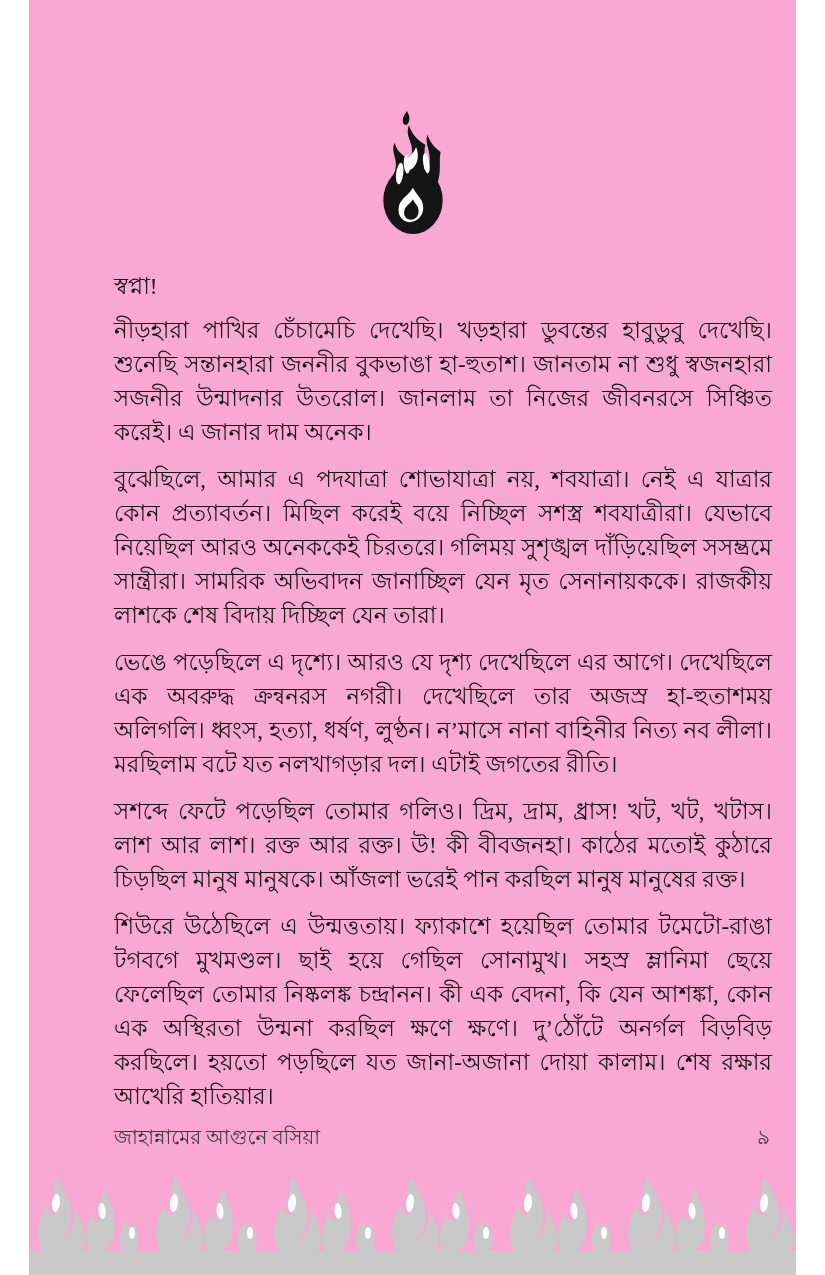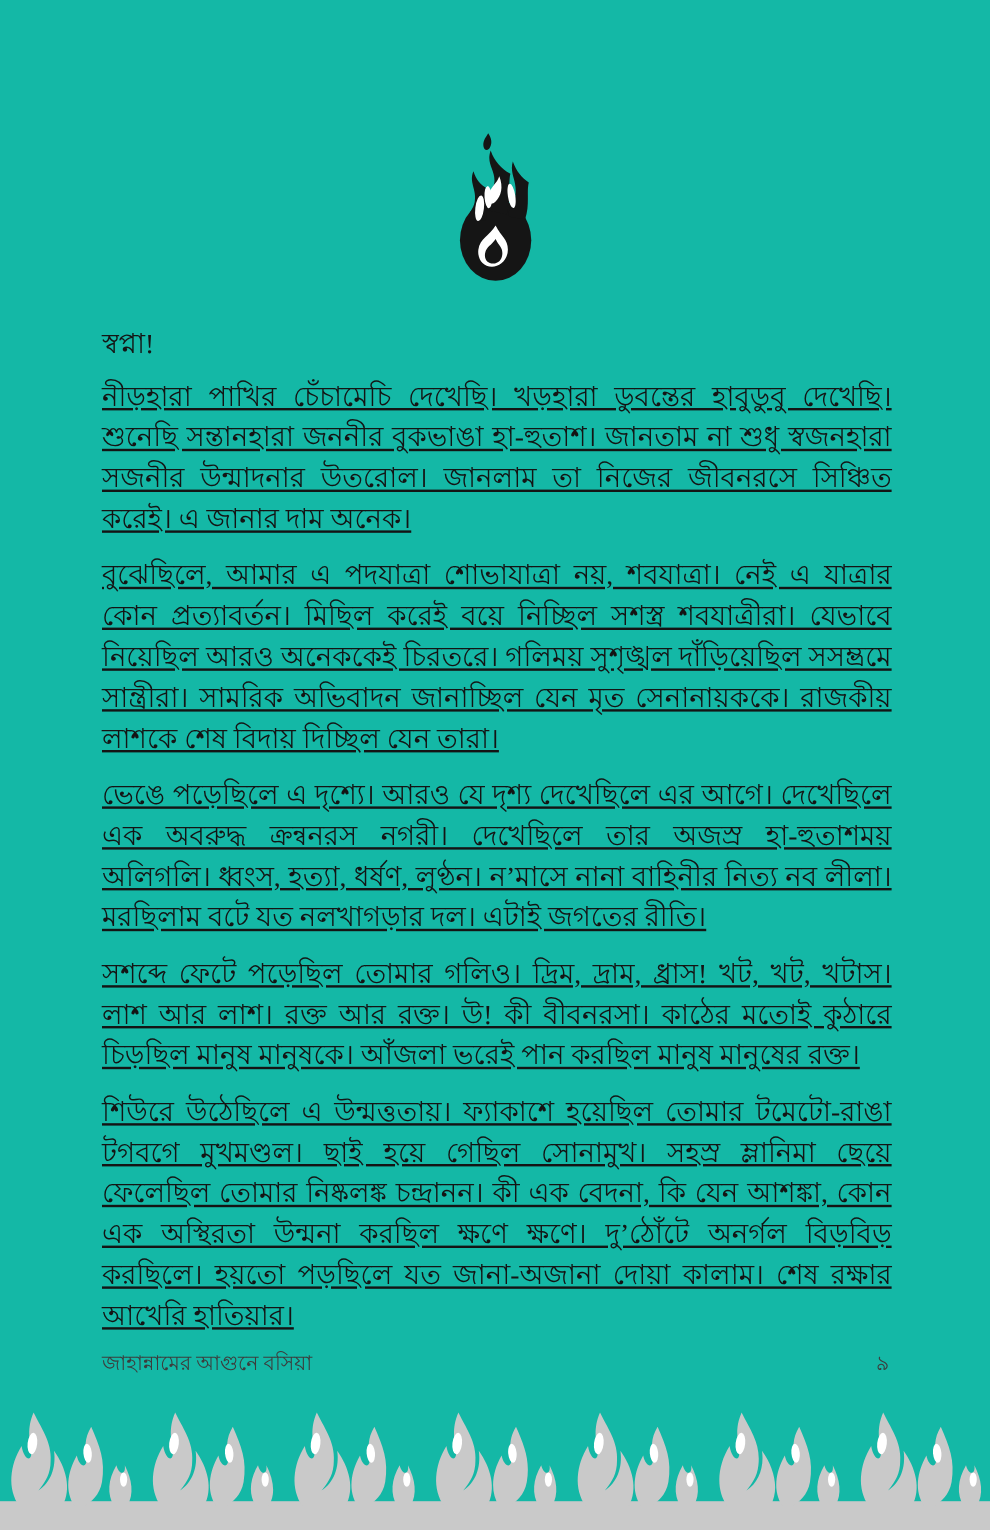--- a/index.html
+++ b/index.html
@@ -1,22 +1,22 @@
 <!DOCTYPE html>
 <html><head>
 <meta charset="utf-8">
 <style>
   * { margin: 0; padding: 0; box-sizing: border-box; }
   html, body { background: #ffffff; }
   .page {
     position: relative;
-    width: 825px;
+    width: 767px;
     height: 1275px;
     margin: 0 auto;
-    background: #14b8a6;
+    background: #f9a8d4;
     overflow: hidden;
     font-family: "Liberation Serif", serif;
   }
   .ornament {
     position: absolute;
     top: 110px;
     left: 50%;
     transform: translateX(-50%);
   }
   .content {
@@ -28,32 +28,31 @@
     font-size: 23px;
     line-height: 34px;
     text-align: justify;
   }
   .salutation {
     margin-bottom: 10px;
     text-align: left;
   }
   .content p {
     margin: 0 0 13px 0;
-    text-decoration: underline;
   }
   .footer {
     position: absolute;
     top: 1126px;
     left: 85px;
     width: 656px;
     display: flex;
     justify-content: space-between;
     align-items: baseline;
     color: #3c3c3c;
-    font-size: 17px;
+    font-size: 20px;
     line-height: 22px;
   }
   .flame-border {
     position: absolute;
     left: 0;
     bottom: 0;
     width: 825px;
     height: 112px;
     display: block;
   }
@@ -87,21 +86,21 @@
     </g>
 
     <path fill="#151515" d="M33,87 c2.5,5.5 5.5,6.5 5.5,11.5 c0,5 -3,8.5 -7.5,8.5 c-4.5,0 -7.5,-3.5 -6.5,-8.5 c1,-5.5 5.5,-6.5 8.5,-11.5 z"></path>
   </svg>
 
   <div class="content">
     <div class="salutation">স্বপ্না!</div>
     <p>নীড়হারা পাখির চেঁচামেচি দেখেছি। খড়হারা ডুবন্তের হাবুডুবু দেখেছি। শুনেছি সন্তানহারা জননীর বুকভাঙা হা-হুতাশ। জানতাম না শুধু স্বজনহারা সজনীর উন্মাদনার উতরোল। জানলাম তা নিজের জীবনরসে সিঞ্চিত করেই। এ জানার দাম অনেক।</p>
     <p>বুঝেছিলে, আমার এ পদযাত্রা শোভাযাত্রা নয়, শবযাত্রা। নেই এ যাত্রার কোন প্রত্যাবর্তন। মিছিল করেই বয়ে নিচ্ছিল সশস্ত্র শবযাত্রীরা। যেভাবে নিয়েছিল আরও অনেককেই চিরতরে। গলিময় সুশৃঙ্খল দাঁড়িয়েছিল সসম্ভ্রমে সান্ত্রীরা। সামরিক অভিবাদন জানাচ্ছিল যেন মৃত সেনানায়ককে। রাজকীয় লাশকে শেষ বিদায় দিচ্ছিল যেন তারা।</p>
     <p>ভেঙে পড়েছিলে এ দৃশ্যে। আরও যে দৃশ্য দেখেছিলে এর আগে। দেখেছিলে এক অবরুদ্ধ ক্রন্বনরস নগরী। দেখেছিলে তার অজস্র হা-হুতাশময় অলিগলি। ধ্বংস, হত্যা, ধর্ষণ, লুণ্ঠন। ন’মাসে নানা বাহিনীর নিত্য নব লীলা। মরছিলাম বটে যত নলখাগড়ার দল। এটাই জগতের রীতি।</p>
-    <p>সশব্দে ফেটে পড়েছিল তোমার গলিও। দ্রিম, দ্রাম, ধ্রাস! খট, খট, খটাস। লাশ আর লাশ। রক্ত আর রক্ত। উ! কী বীবনরসা। কাঠের মতোই কুঠারে চিড়ছিল মানুষ মানুষকে। আঁজলা ভরেই পান করছিল মানুষ মানুষের রক্ত।</p>
+    <p>সশব্দে ফেটে পড়েছিল তোমার গলিও। দ্রিম, দ্রাম, ধ্রাস! খট, খট, খটাস। লাশ আর লাশ। রক্ত আর রক্ত। উ! কী বীবজনহা। কাঠের মতোই কুঠারে চিড়ছিল মানুষ মানুষকে। আঁজলা ভরেই পান করছিল মানুষ মানুষের রক্ত।</p>
     <p>শিউরে উঠেছিলে এ উন্মত্ততায়। ফ্যাকাশে হয়েছিল তোমার টমেটো-রাঙা টগবগে মুখমণ্ডল। ছাই হয়ে গেছিল সোনামুখ। সহস্র ম্লানিমা ছেয়ে ফেলেছিল তোমার নিষ্কলঙ্ক চন্দ্রানন। কী এক বেদনা, কি যেন আশঙ্কা, কোন এক অস্থিরতা উন্মনা করছিল ক্ষণে ক্ষণে। দু’ঠোঁটে অনর্গল বিড়বিড় করছিলে। হয়তো পড়ছিলে যত জানা-অজানা দোয়া কালাম। শেষ রক্ষার আখেরি হাতিয়ার।</p>
   </div>
 
   <div class="footer">
     <span>জাহান্নামের আগুনে বসিয়া</span>
     <span>৯</span>
   </div>
 
   <svg class="flame-border" width="825" height="112" viewBox="0 0 825 112" aria-hidden="true">
     <defs>

